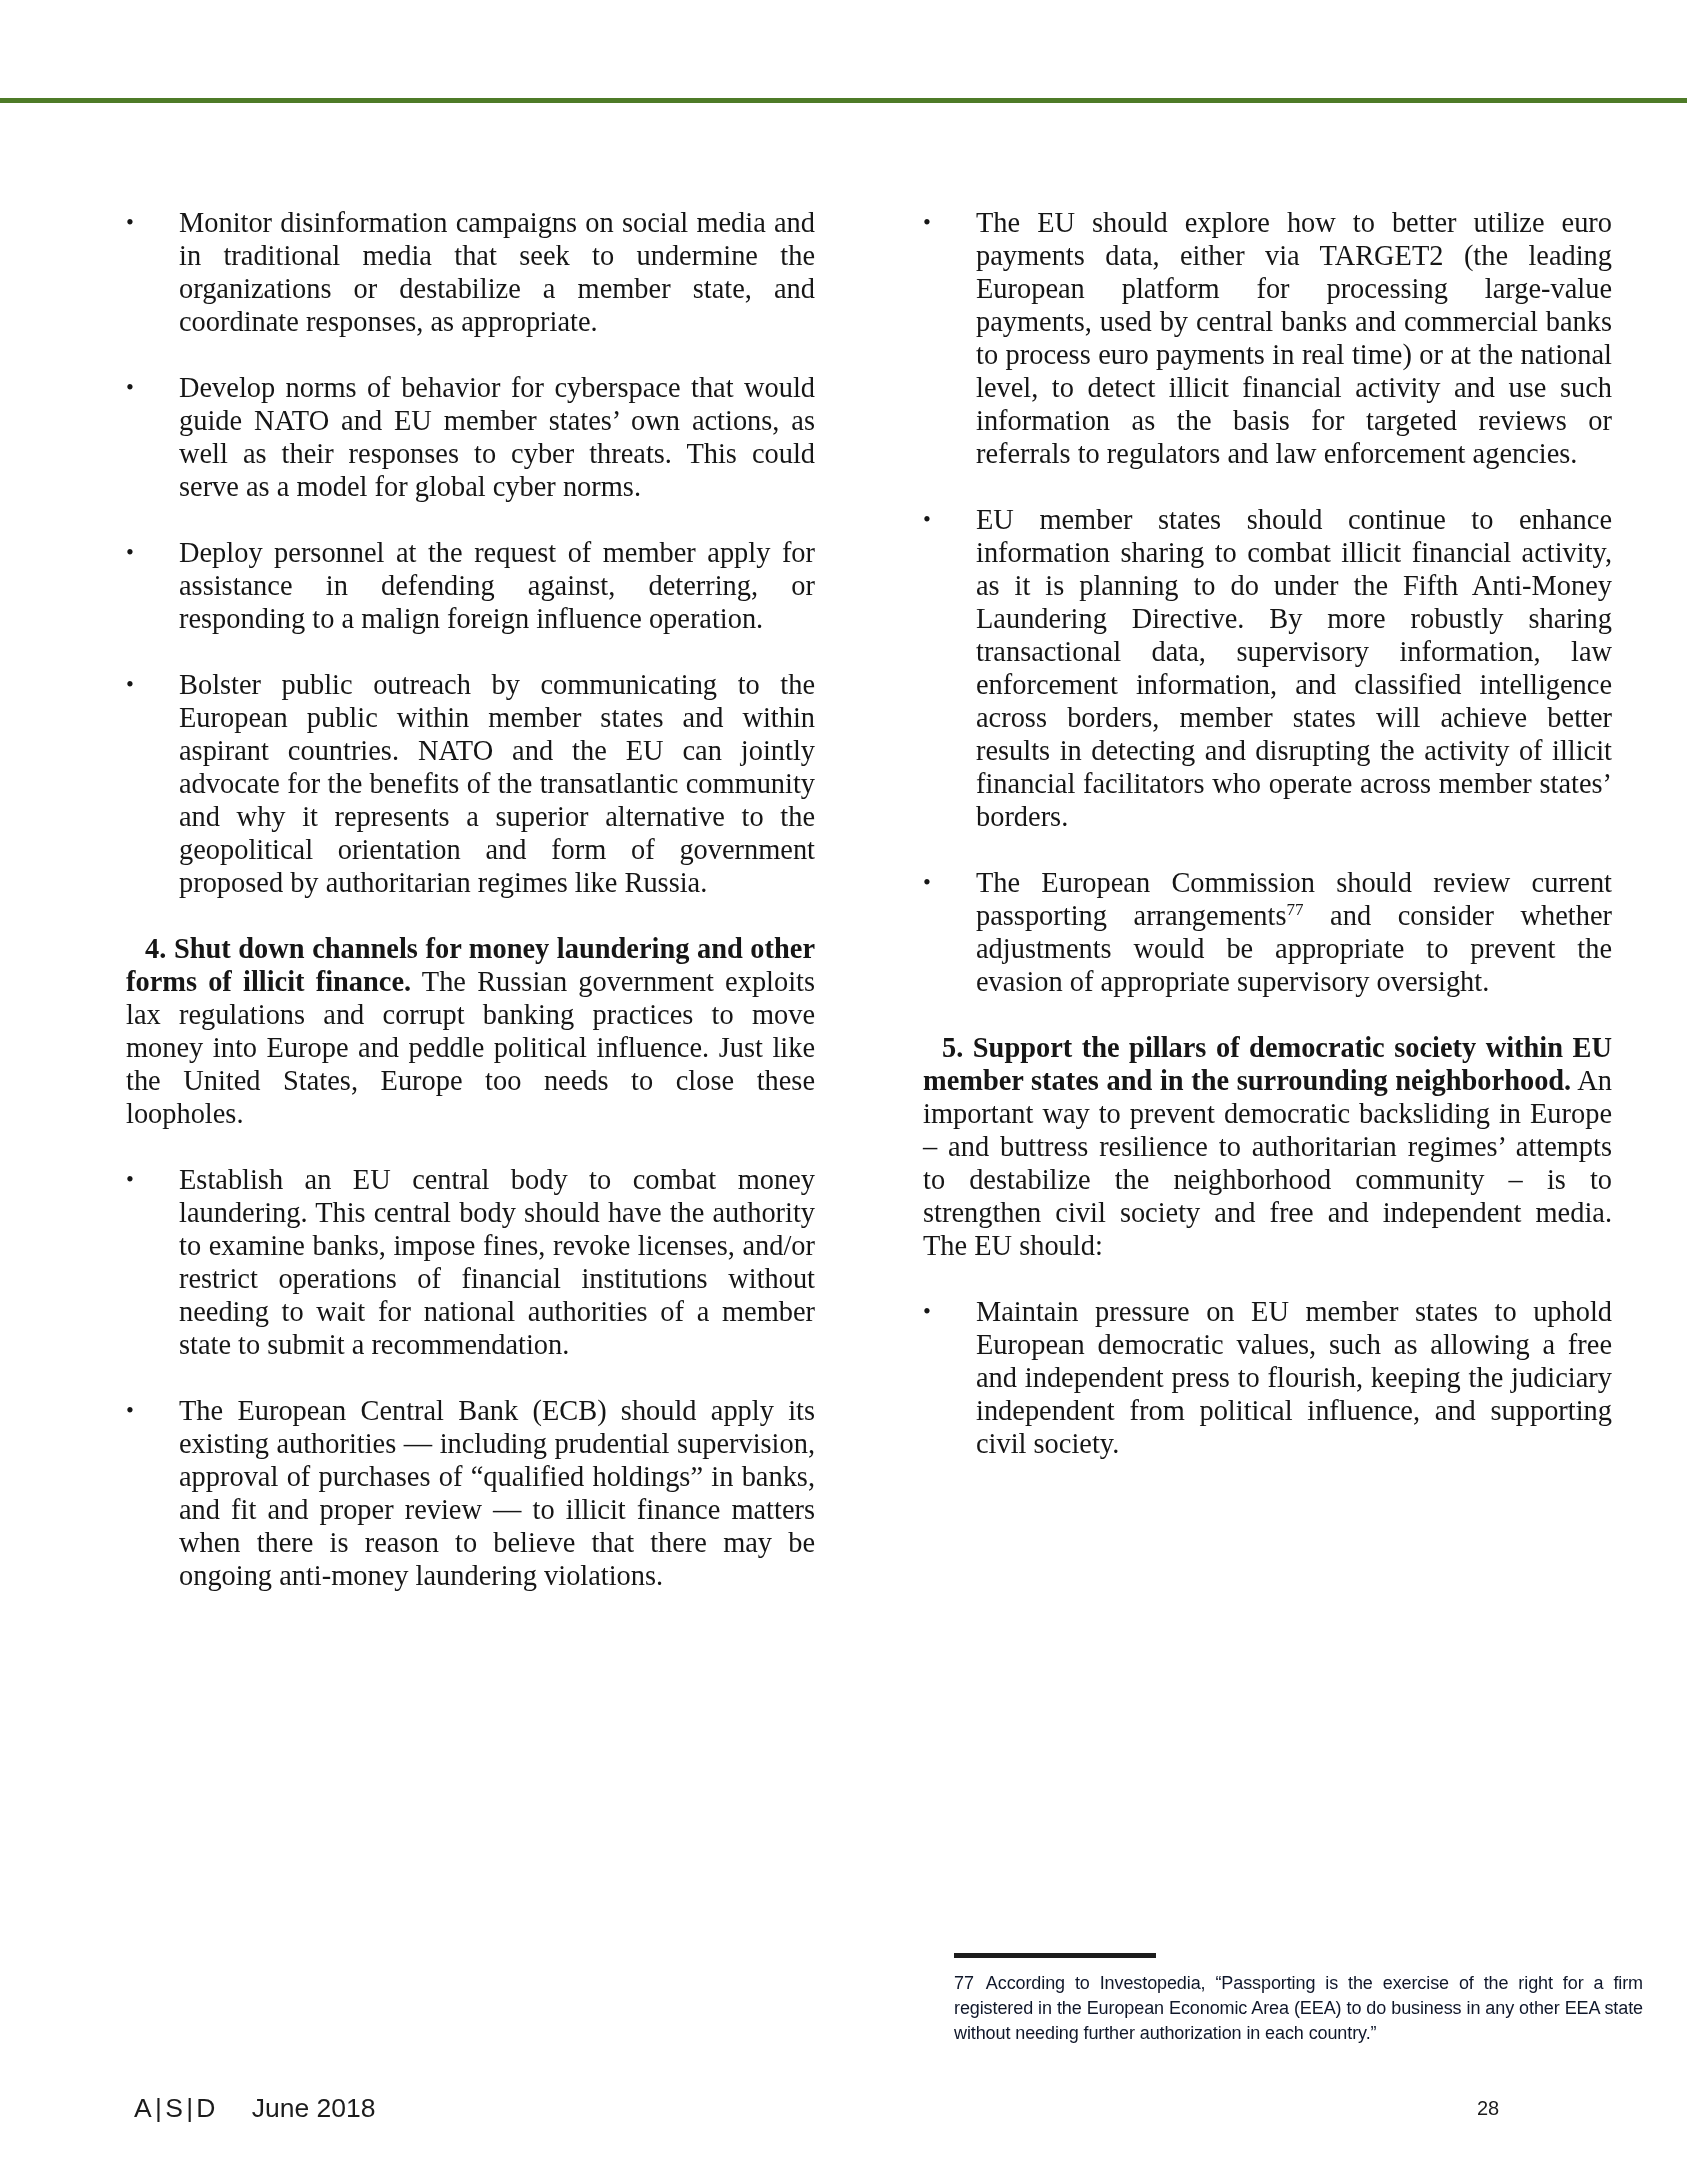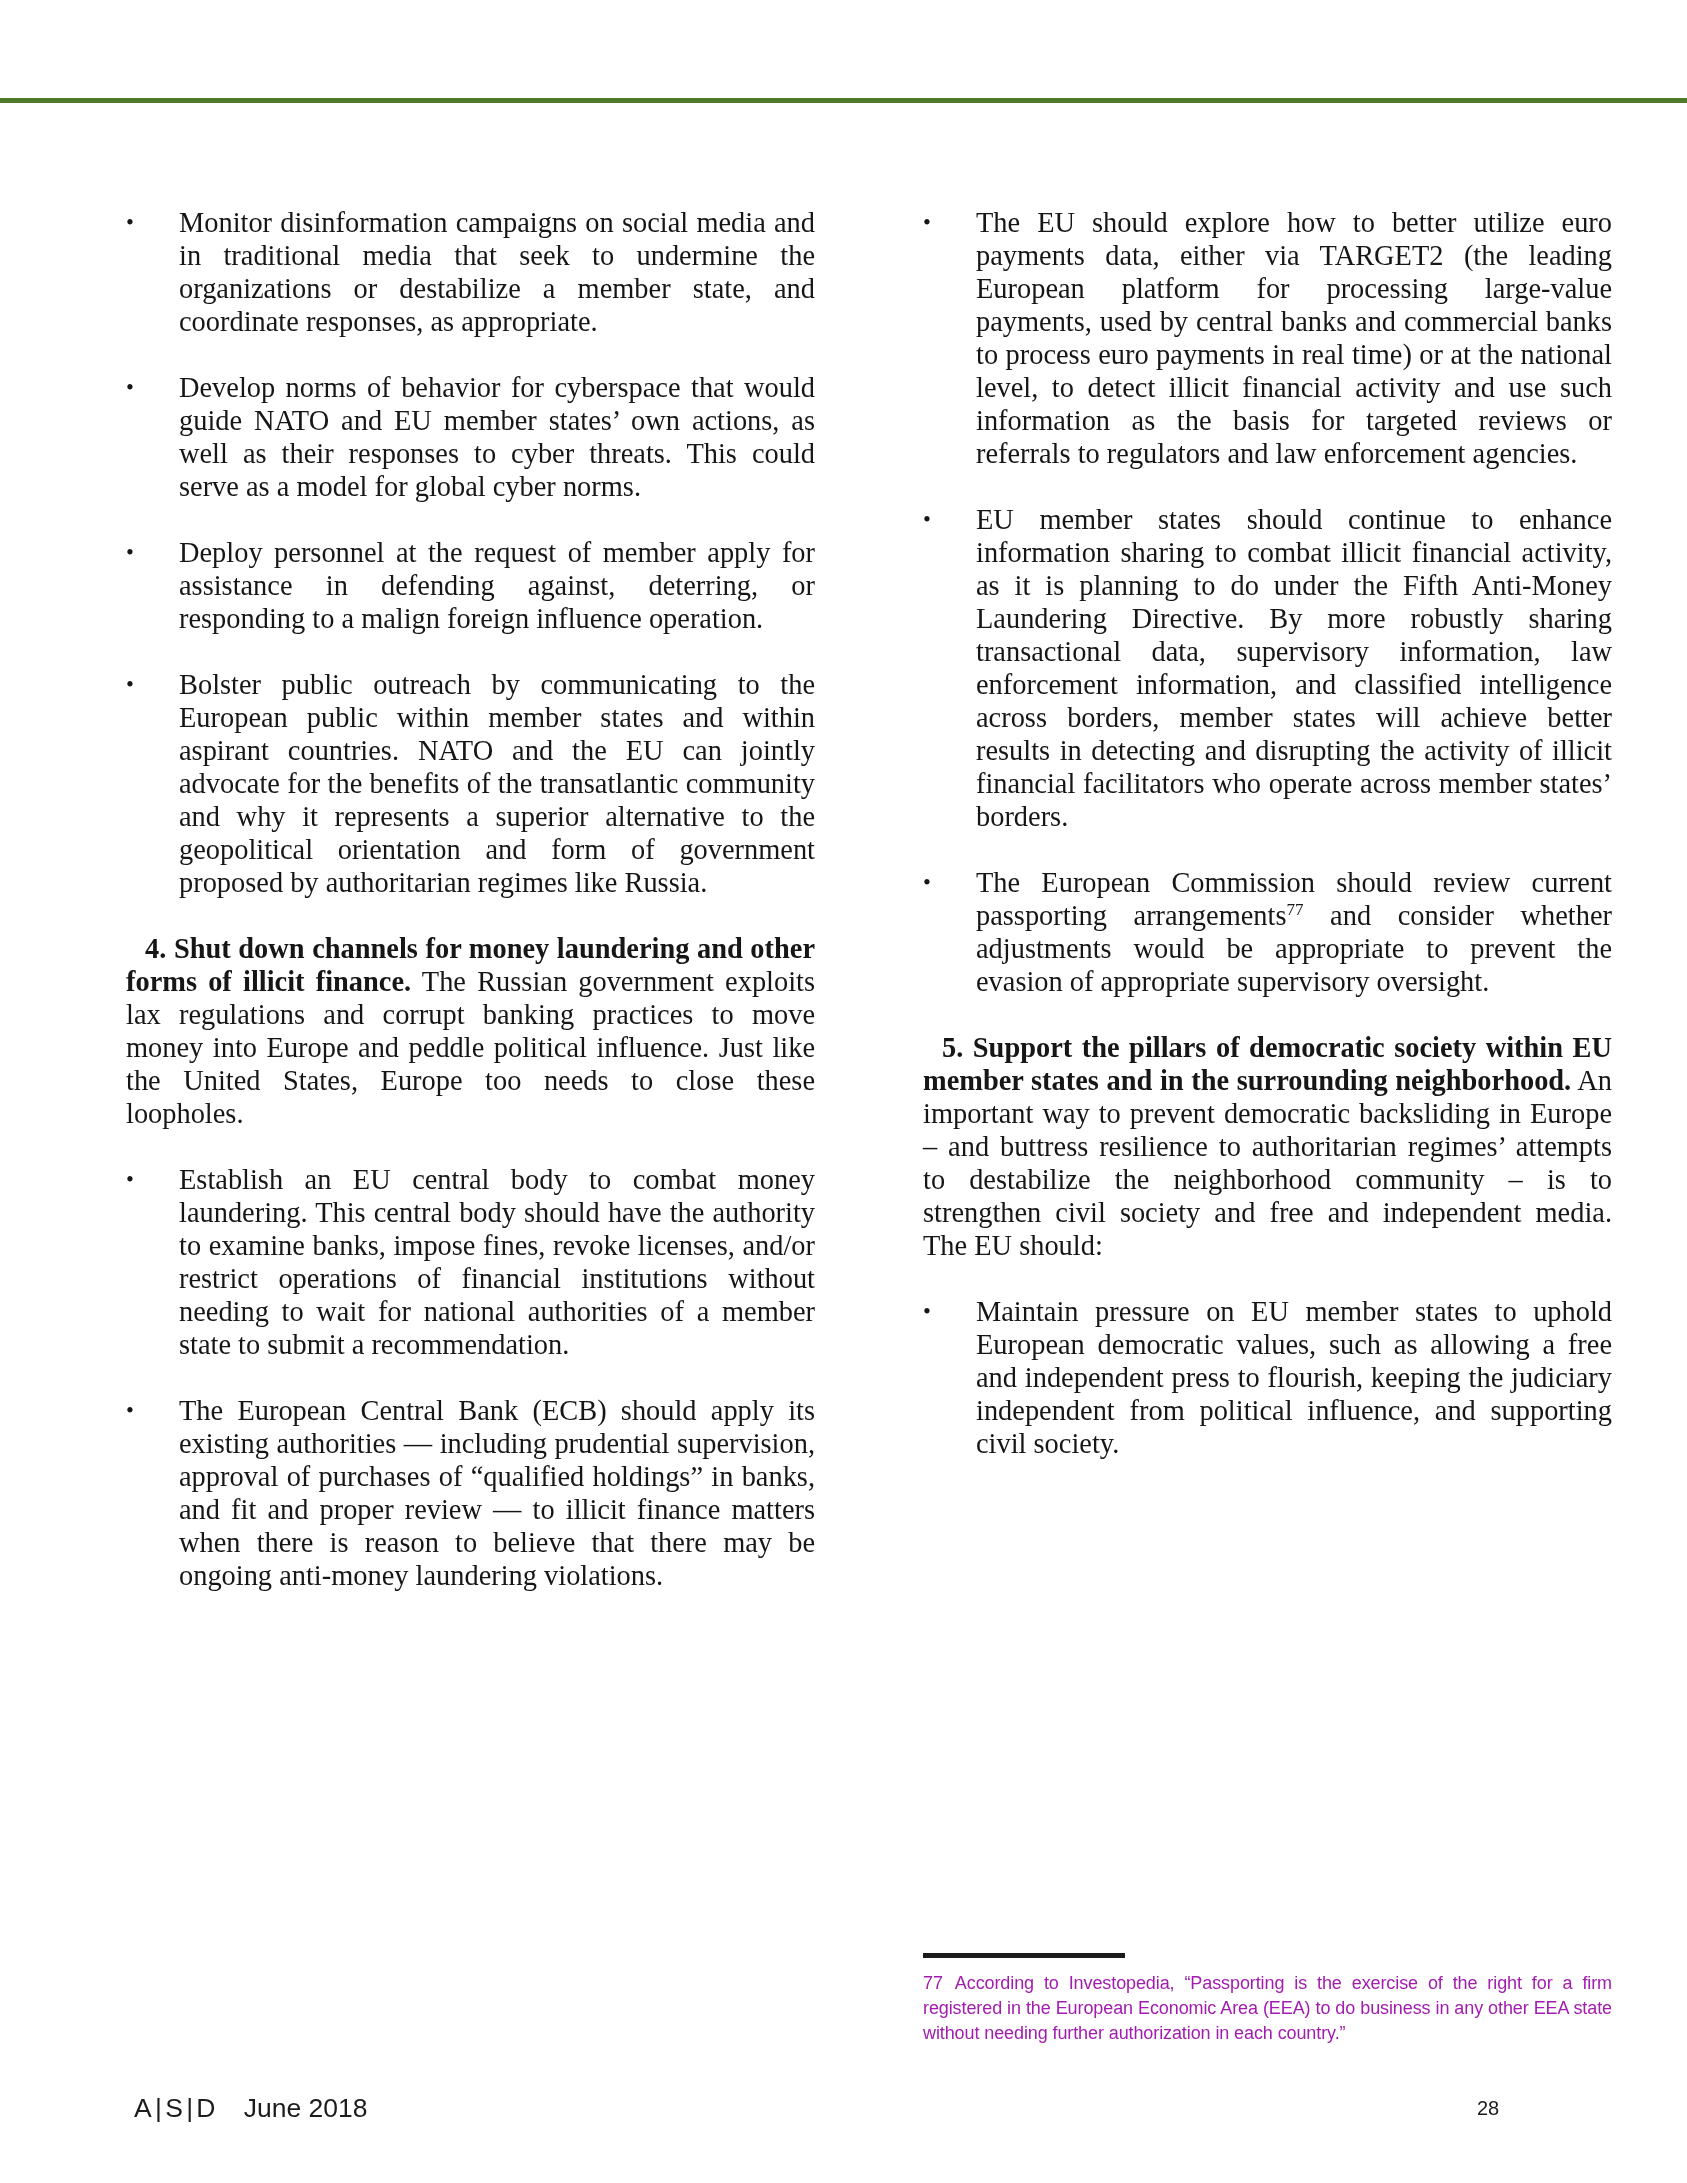--- a/index.html
+++ b/index.html
@@ -36,44 +36,44 @@
     flex:0 0 53px;
     font-size:22.5px;
     line-height:33px;
   }
   .bullet-body { flex:1 1 auto; text-align:justify; }
   .para { margin:0 0 33px 0; }
   .para b { font-weight:bold;margin-left:19px; }
   sup.fn-ref { font-size:17px; line-height:0; vertical-align:super; }
   .footnote {
     position:absolute;
-    left:923px; top:1953px;
+    left:954px; top:1953px;
     width:689px;
     font-family:"Liberation Sans", sans-serif;
     font-size:18px;
     line-height:25px;
     letter-spacing:-0.1px;
     text-align:justify;
-    color:#a21caf;
+    color:#0f172a;
   }
   .footnote-rule {
     width:202px; height:4.6px;
     background:#1c1c1c;
     margin-bottom:13.2px;
   }
   .footnote-number { margin-right:12px; }
   .footer-left {
     position:absolute;
     left:134px; top:2092px;
     font-family:"Liberation Sans", sans-serif;
     font-size:26.5px;
     line-height:32px;
     color:#1c1c1c;
     display:flex;
-    gap:25px;
+    gap:33px;
   }
   .footer-brand { letter-spacing:3.3px; }
   .footer-page {
     position:absolute;
     left:1477px; top:2092px;
     font-family:"Liberation Sans", sans-serif;
     font-size:20px;
     line-height:32px;
     color:#1c1c1c;
   }

